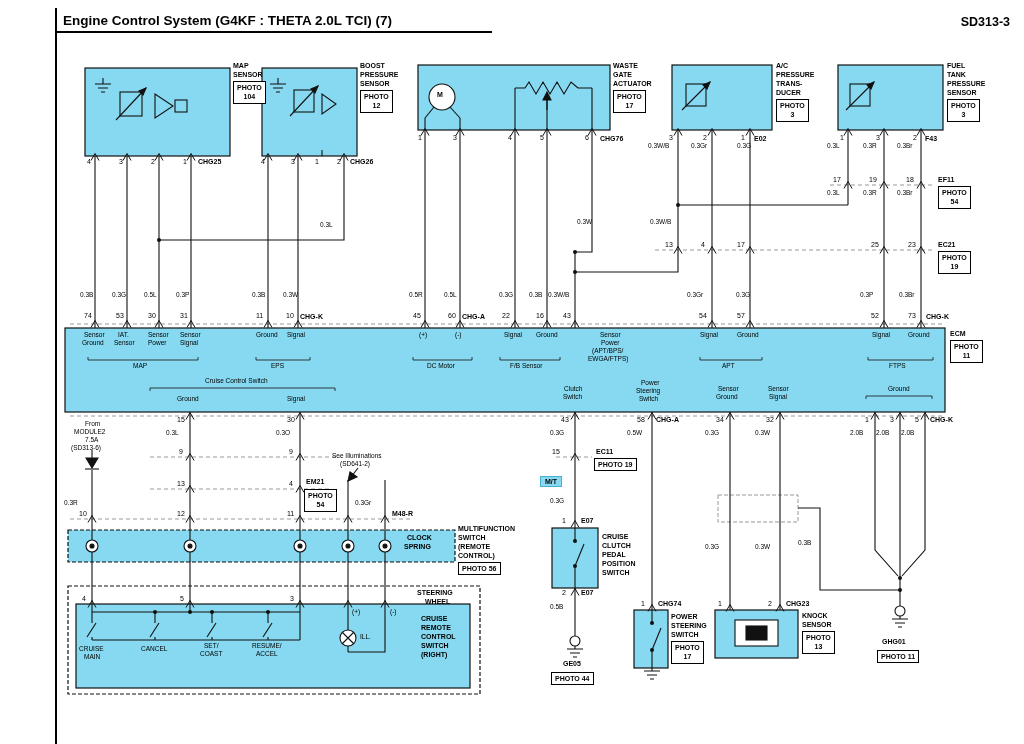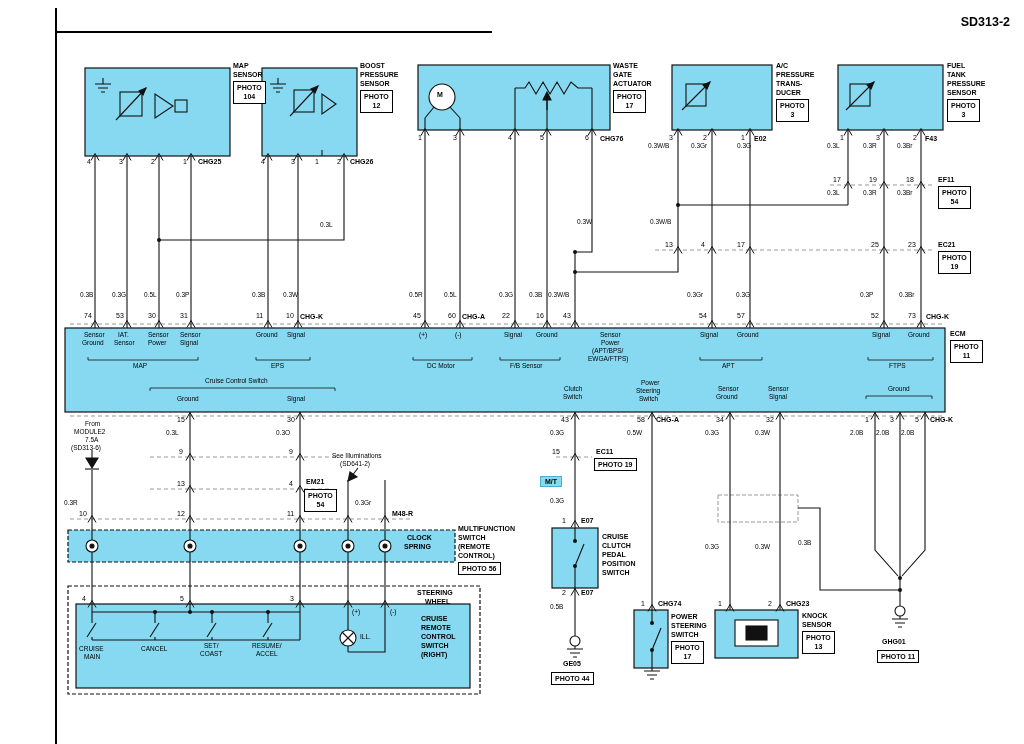--- a/index.html
+++ b/index.html
@@ -16,21 +16,22 @@
   .c-b{font-size:7px;font-weight:bold;}
   .c-hl{font-size:7px;font-weight:bold;background:#86d9f0;padding:1px 4px;border:1px solid #4ab0cc;}
   .pbox{position:absolute;border:1px solid #000;background:#fff;font-weight:bold;font-size:7px;
         line-height:1.35;text-align:center;padding:1px 3px;white-space:nowrap;}
 </style>
 </head>
 <body>
 
 <div id="page">
   <div id="left-rule"></div>
-  <div id="code">SD313-2</div>
+  <div id="title">Engine Control System (G4KF : THETA 2.0L TCI) (7)</div>
+  <div id="code">SD313-3</div>
   <div id="title-rule"></div>
 
   <svg id="diagram-svg" width="1024" height="744" viewBox="0 0 1024 744">
 
     <g fill="#86d9f0" stroke="#111" stroke-width="1.2">
       <rect x="85" y="68" width="145" height="88"></rect>
       <rect x="262" y="68" width="95" height="88"></rect>
       <rect x="418" y="65" width="192" height="65"></rect>
       <rect x="672" y="65" width="100" height="65"></rect>
       <rect x="838" y="65" width="105" height="65"></rect>

